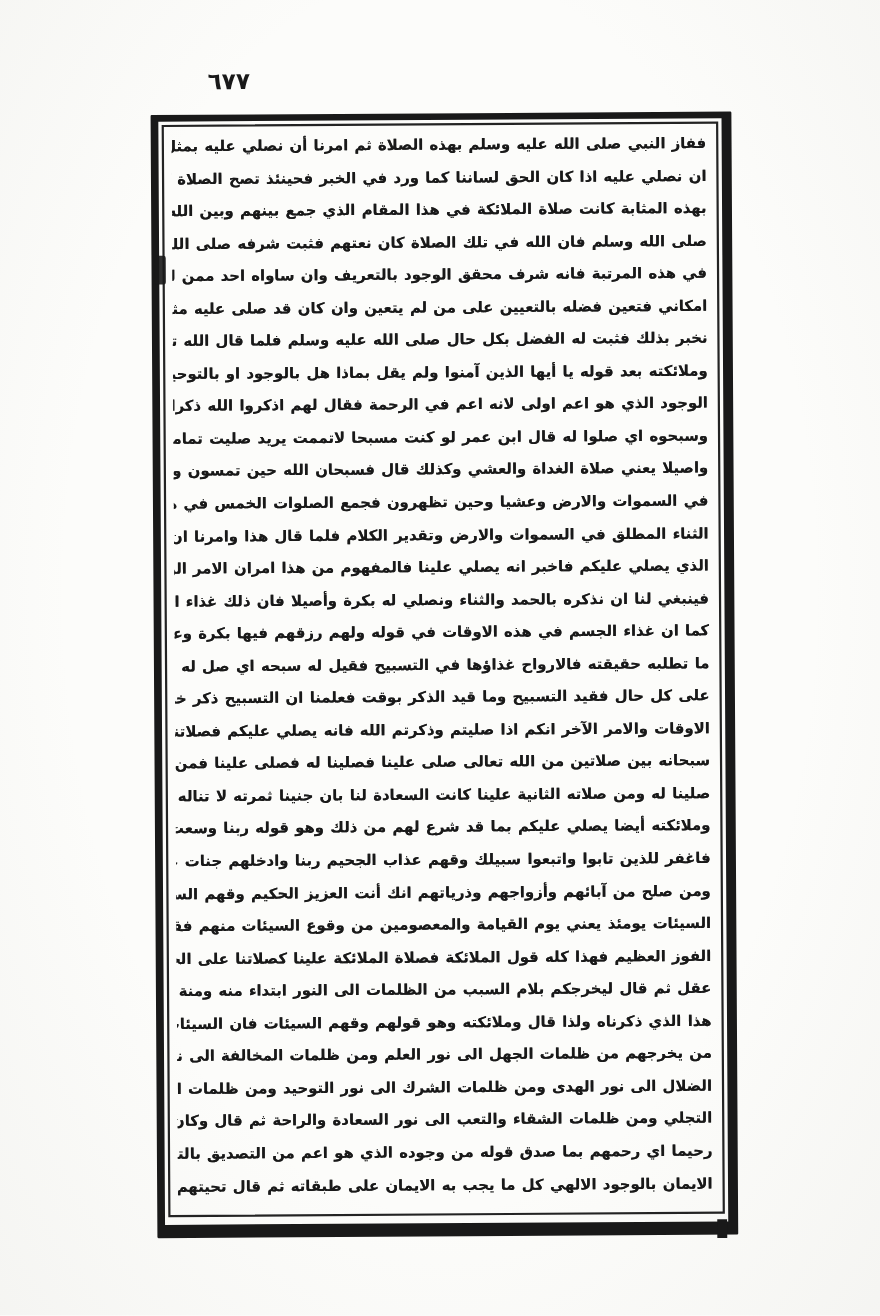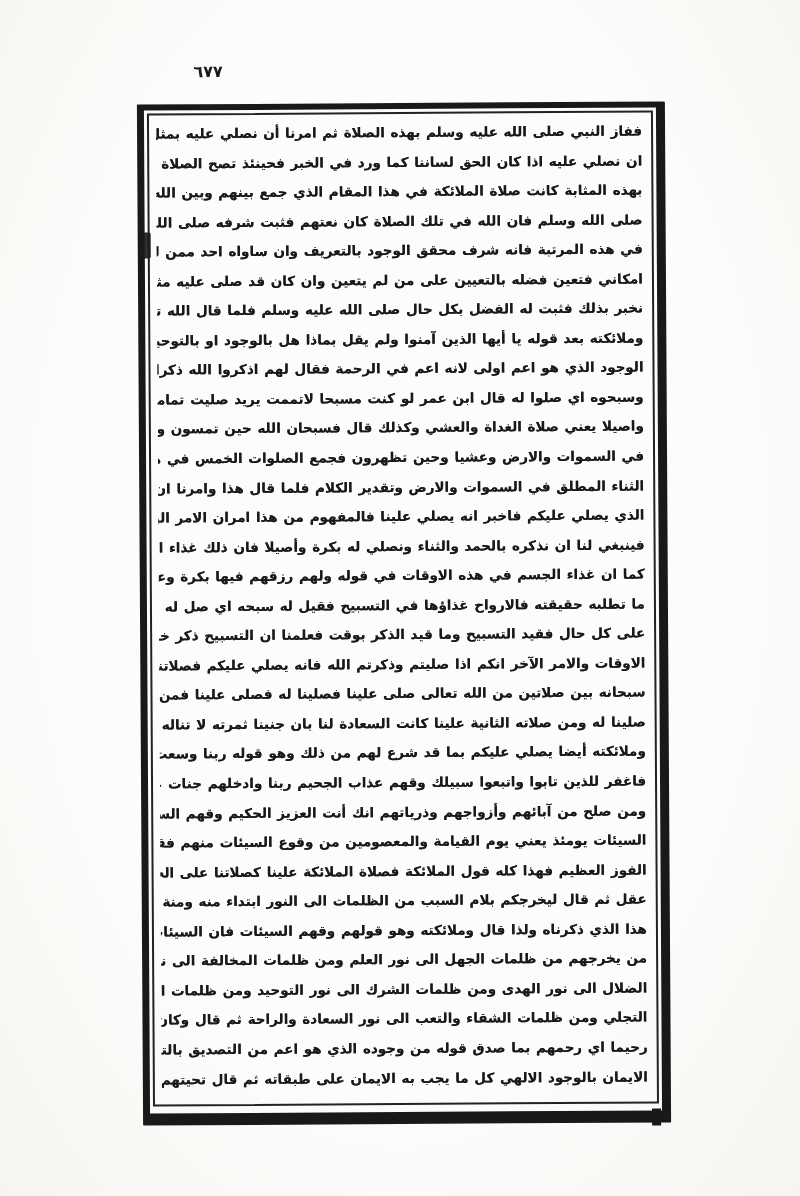--- a/index.html
+++ b/index.html
@@ -17,21 +17,21 @@
   .scan-page{
     position:absolute;inset:0;
     background:
       radial-gradient(ellipse at 50% 45%, rgba(255,255,255,0) 60%, rgba(180,180,170,0.10) 100%),
       var(--paper);
   }
   .page-number{
     position:absolute;
     top:62px;left:178px;
     width:60px;
-    font-size:16px;
+    font-size:21px;
     font-weight:bold;
     letter-spacing:3px;
     color:var(--ink);
     text-align:center;
     transform:rotate(-0.5deg);
   }
   .frame-wrap{
     position:absolute;
     left:140px;top:103px;
     width:528px;height:1021px;

